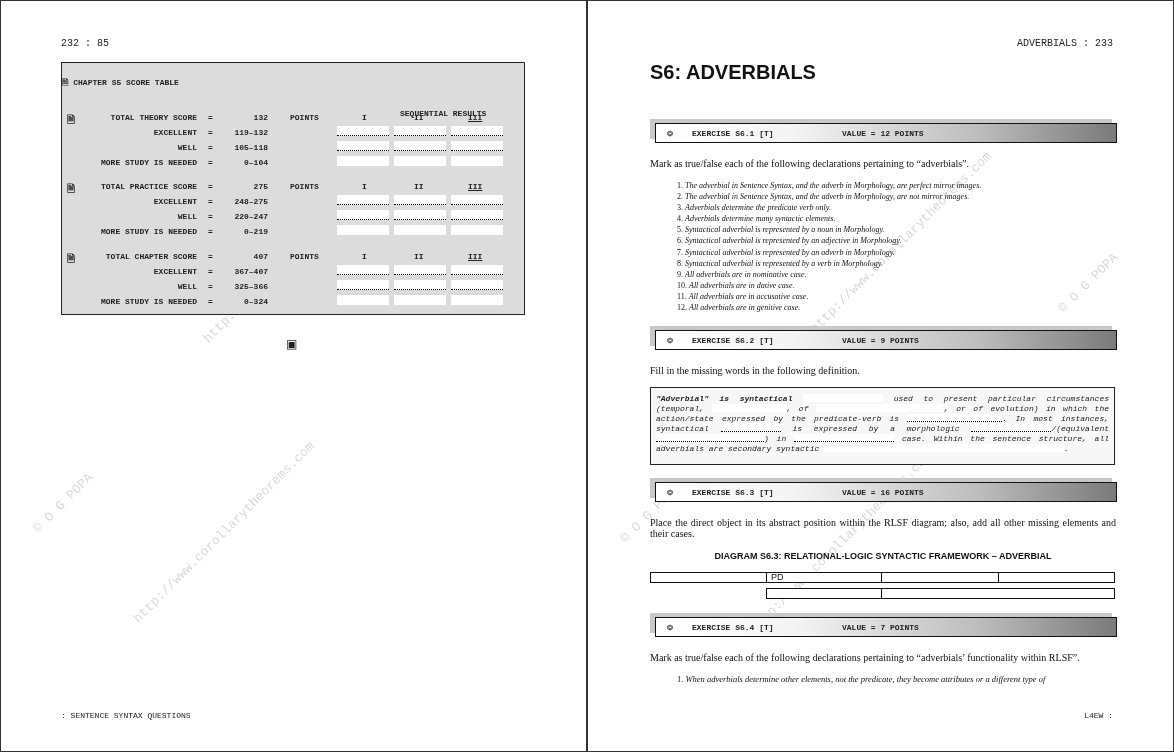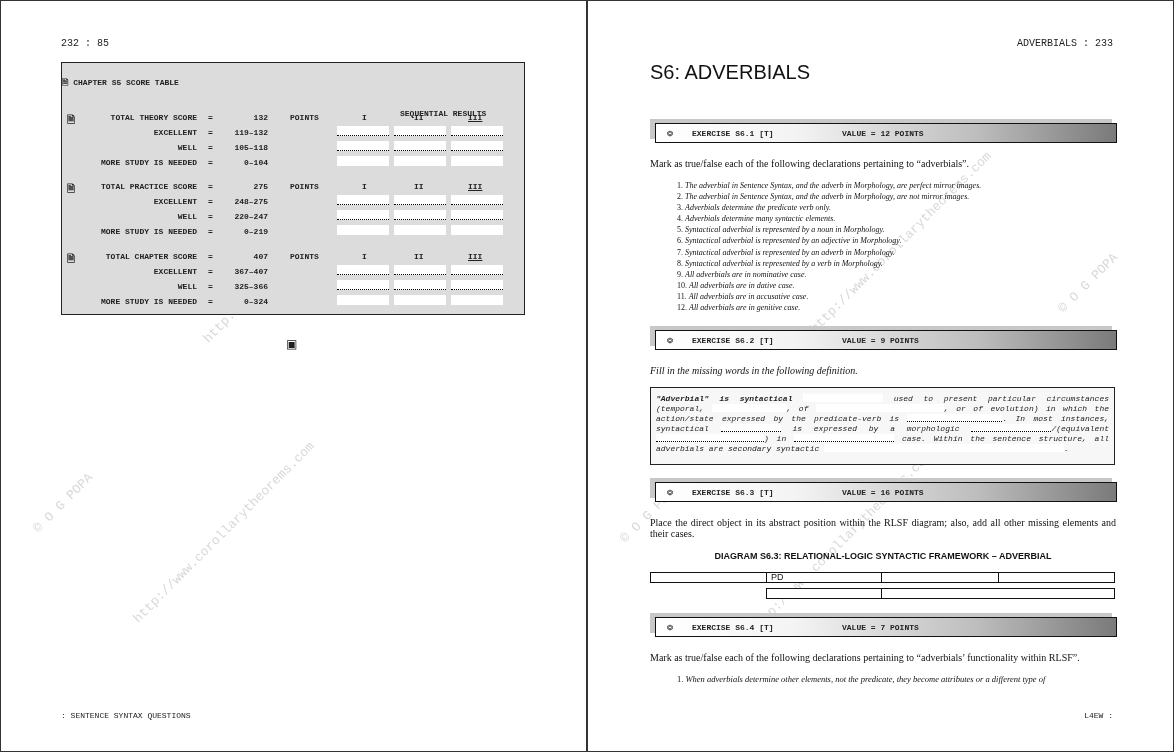--- a/index.html
+++ b/index.html
@@ -30,21 +30,21 @@
   .row .c1 { position: absolute; left: 300px; }
   .row .c2 { position: absolute; left: 352px; }
   .row .c3 { position: absolute; left: 406px; text-decoration: underline; }
   .blank { position: absolute; top: -2px; width: 52px; height: 10px; background: #fff; }
   .blank.dot { border-bottom: 1px dotted #000; height: 9px; }
   .b1 { left: 275px; } .b2 { left: 332px; } .b3 { left: 389px; }
 
   .chapter-icon { position: absolute; left: 285px; top: 336px; font-size: 12px; color: #222; }
 
   
-  .title { position: absolute; left: 62px; top: 60px; font-family: "Liberation Sans", sans-serif; font-weight: normal; font-size: 20px; color: #111; }
+  .title { position: absolute; left: 62px; top: 60px; font-family: "Liberation Sans", sans-serif; font-weight: bold; font-size: 20px; color: #111; }
   .ex-band { position: absolute; left: 62px; width: 468px; height: 24px; }
   .ex-band .shadow { position: absolute; left: 0; top: 0; width: 462px; height: 20px; background: #c8c8c8; }
   .ex-band .bar { position: absolute; left: 5px; top: 4px; width: 462px; height: 20px; border: 1px solid #111; box-sizing: border-box;
     background: linear-gradient(to right, #ffffff 0%, #f4f4f4 30%, #bdbdbd 70%, #7a7a7a 100%);
     font-family: "Liberation Mono", monospace; font-size: 8px; font-weight: bold; color: #222; }
   .ex-band .ex-icon { position: absolute; left: 11px; top: 3px; font-size: 10px; }
   .ex-band .ex-name { position: absolute; left: 36px; top: 5px; }
   .ex-band .ex-val { position: absolute; left: 186px; top: 5px; }
   .para { position: absolute; left: 62px; width: 466px; font-size: 10px; line-height: 11px; color: #111; }
   .qlist { position: absolute; left: 89px; font-size: 8px; line-height: 11.1px; font-style: italic; color: #111; }
@@ -219,21 +219,21 @@
   </div>
 
   <div class="ex-band" style="top:325px;">
     <div class="shadow"></div>
     <div class="bar">
       <span class="ex-icon">❂</span>
       <span class="ex-name">EXERCISE S6.2 [T]</span>
       <span class="ex-val">VALUE = 9 POINTS</span>
     </div>
   </div>
-  <div class="para" style="top:364px;font-style:italic;">Fill in the missing words in the following definition.</div>
+  <div class="para" style="top:364px;">Fill in the missing words in the following definition.</div>
   <div class="defbox">
     <b>"Adverbial" is syntactical</b>
     <span class="gap" style="width:80px;"></span>
     <span>used to present particular circumstances (temporal,</span>
     <span class="gap" style="width:75px;"></span><span>, of</span>
     <span class="gap" style="width:128px;"></span><span>, or of evolution) in which the action/state expressed by the predicate-verb is</span>
     <span class="gap dot" style="width:95px;"></span><span>. In most instances, syntactical</span>
     <span class="gap dot" style="width:60px;"></span>
     <span>is expressed by a morphologic</span>
     <span class="gap dot" style="width:80px;"></span><span>/(equivalent</span>

